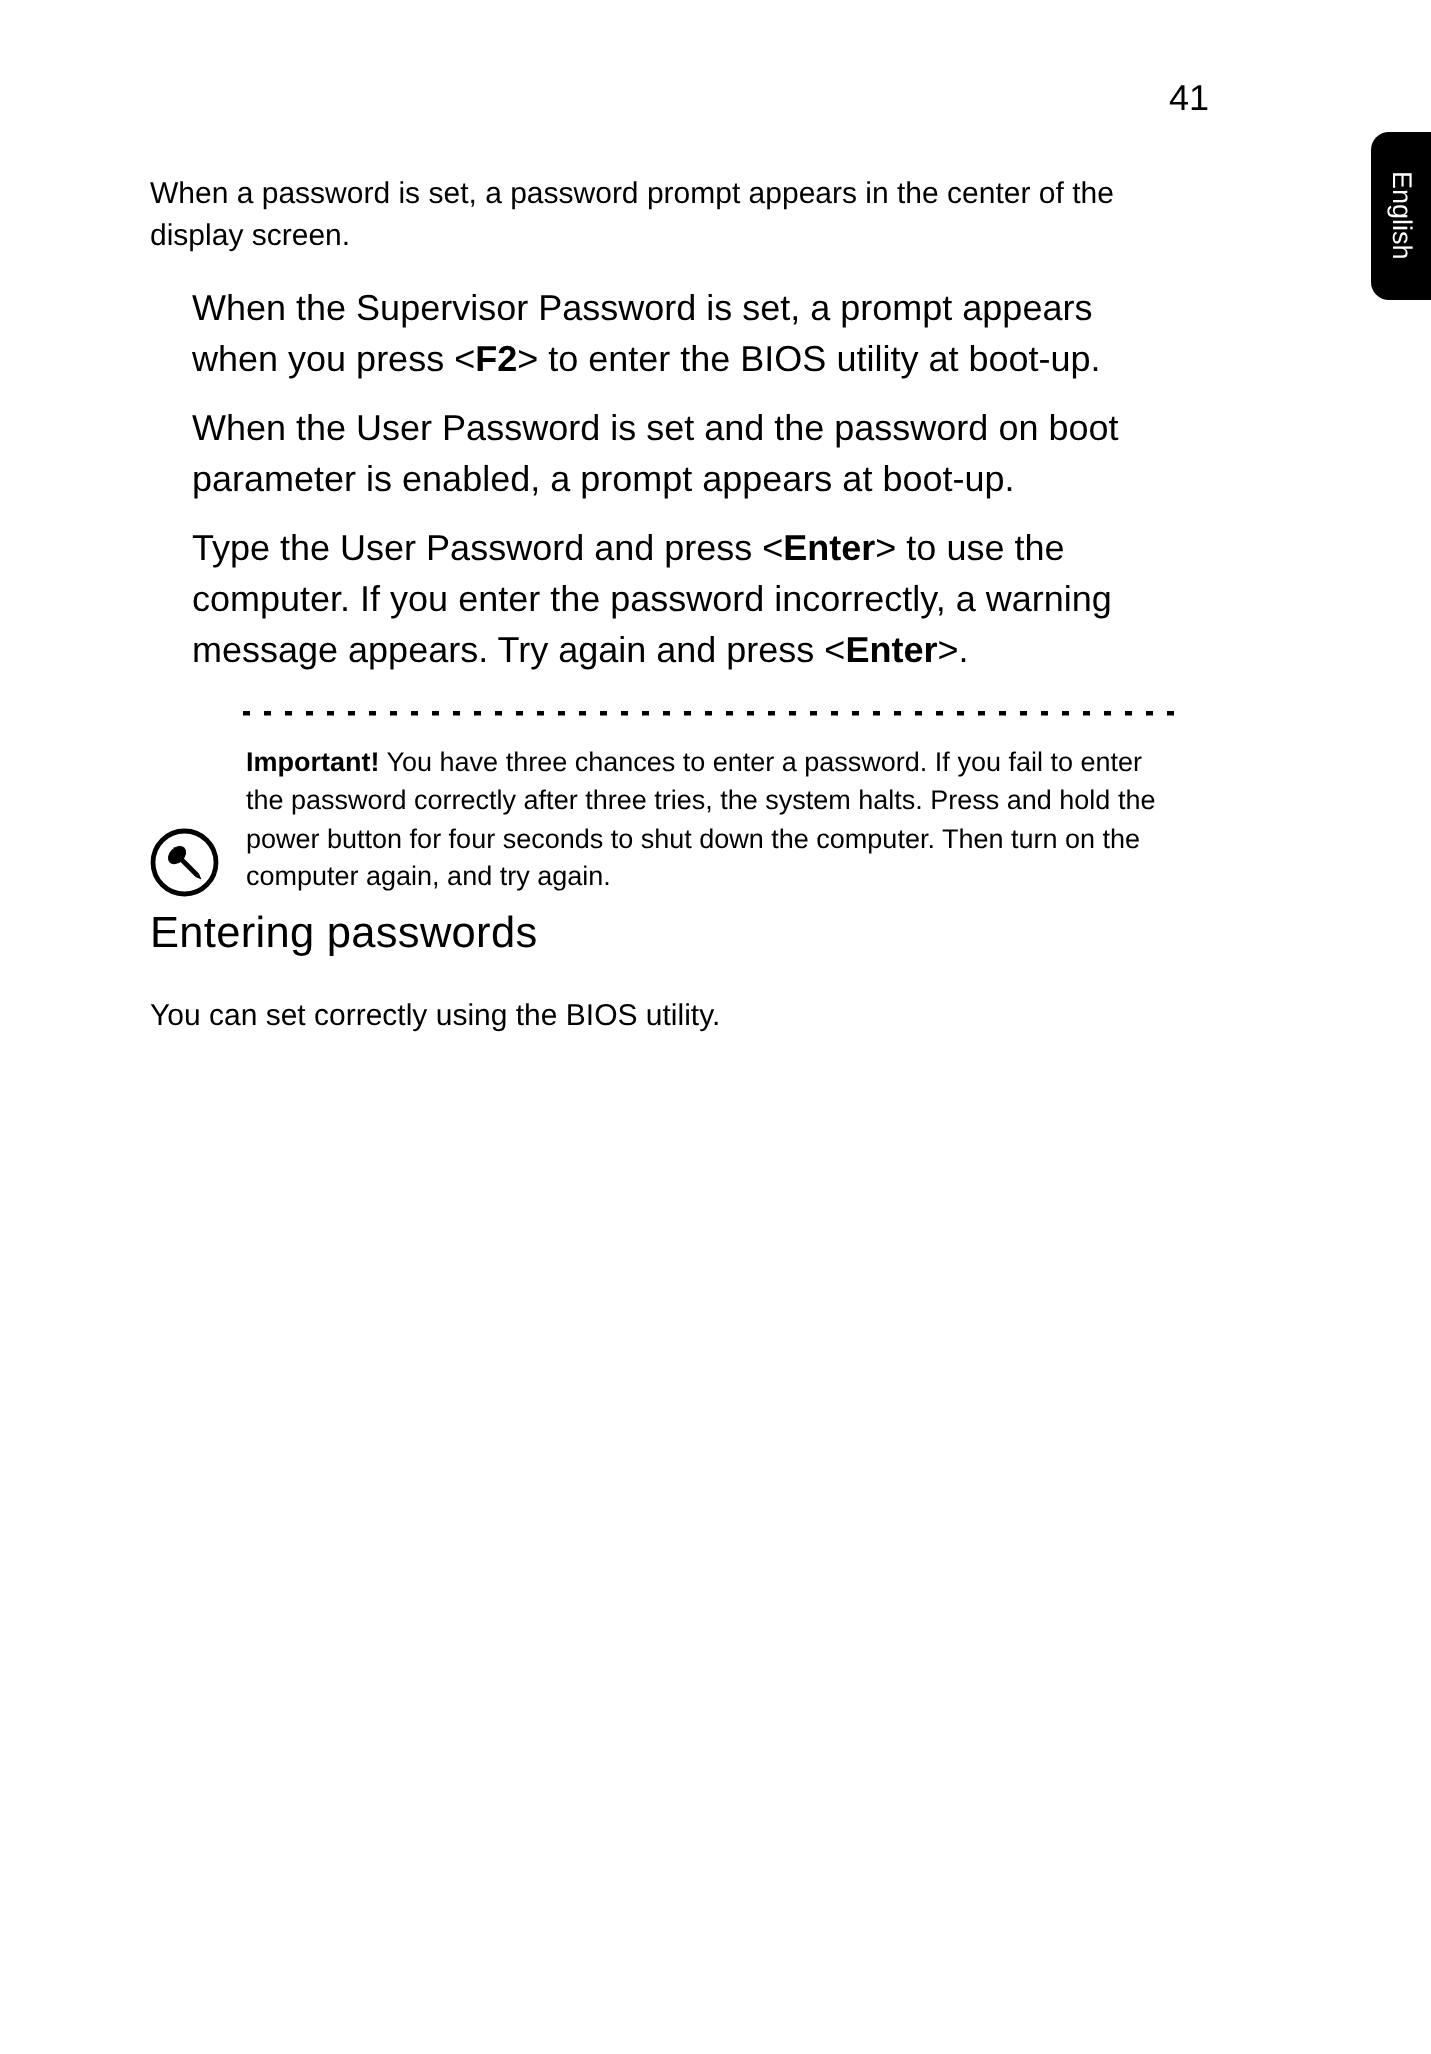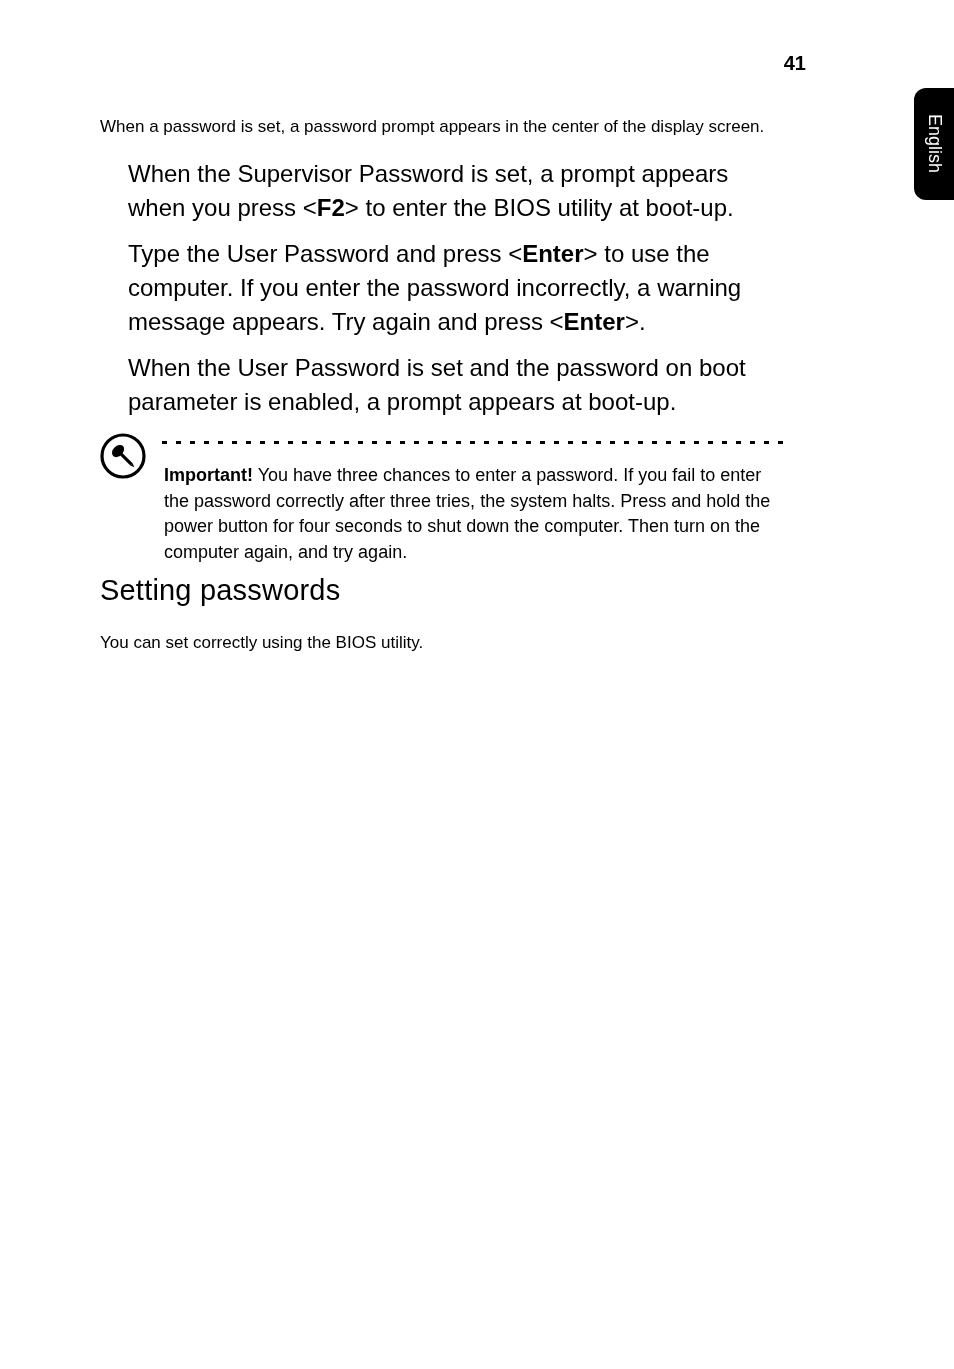--- a/index.html
+++ b/index.html
@@ -12,22 +12,22 @@
       height: 1369px;
       background: #ffffff;
       font-family: "Segoe UI", Tahoma, Arial, sans-serif;
       position: relative;
       color: #000;
     }
     .page-number {
       position: absolute;
       top: 52px;
       right: 148px;
-      font-size: 20px;
-      font-weight: 700;
+      font-size: 24px;
+      font-weight: 400;
     }
     .side-tab {
       position: absolute;
       top: 88px;
       right: 0;
       width: 40px;
       height: 112px;
       background: #000;
       border-top-left-radius: 12px;
       border-bottom-left-radius: 12px;
@@ -48,38 +48,38 @@
       left: 100px;
       width: 690px;
     }
     h2 {
       font-size: 29px;
       font-weight: 400;
       margin-bottom: 24px;
       letter-spacing: 0.2px;
     }
     .intro {
-      font-size: 17px;
+      font-size: 20px;
       line-height: 1.4;
       margin-bottom: 18px;
     }
     .bullet-list {
       padding-left: 28px;
     }
     .bullet-item {
       font-size: 24px;
       line-height: 1.42;
       margin-bottom: 12px;
     }
     .bullet-item .bold {
       font-weight: 700;
     }
     .note-block {
       display: flex;
-      align-items: flex-start;
+      align-items: flex-end;
       margin-top: 10px;
     }
     .note-icon {
       flex: 0 0 auto;
       width: 46px;
       height: 46px;
       margin-right: 16px;
       margin-top: 2px;
     }
     .note-content {
@@ -124,24 +124,24 @@
 <div class="content">
 
 
   <p class="intro">When a password is set, a password prompt appears in the center of the display screen.</p>
 
   <div class="bullet-list">
     <p class="bullet-item">
       <span>When the Supervisor Password is set, a prompt appears when you press &lt;</span><span class="bold">F2</span><span>&gt; to enter the BIOS utility at boot-up.</span>
     </p>
     <p class="bullet-item">
-      <span>Type the User Password and press &lt;</span><span class="bold">Enter</span><span>&gt; to use the computer. If you enter the password incorrectly, a warning message appears. Try again and press &lt;</span><span class="bold">Enter</span><span>&gt;.</span>
+      <span>When the User Password is set and the password on boot parameter is enabled, a prompt appears at boot-up.</span>
     </p>
     <p class="bullet-item">
-      <span>When the User Password is set and the password on boot parameter is enabled, a prompt appears at boot-up.</span>
+      <span>Type the User Password and press &lt;</span><span class="bold">Enter</span><span>&gt; to use the computer. If you enter the password incorrectly, a warning message appears. Try again and press &lt;</span><span class="bold">Enter</span><span>&gt;.</span>
     </p>
   </div>
 
   <div class="note-block">
     <div class="note-icon">
       <svg viewBox="0 0 46 46" width="46" height="46">
         <circle cx="23" cy="23" r="21" fill="none" stroke="#000" stroke-width="3.2"></circle>
         <g transform="translate(23 23) rotate(-45)">
           <ellipse cx="0" cy="-7" rx="7" ry="5" fill="#000"></ellipse>
           <rect x="-1.6" y="-4" width="3.2" height="16" fill="#000"></rect>
@@ -151,17 +151,17 @@
     </div>
     <div class="note-content">
       <div class="dotted-line"></div>
       <p class="note-text">
         <span class="bold">Important!</span><span> You have three chances to enter a password. If you fail to enter the password correctly after three tries, the system halts. Press and hold the power button for four seconds to shut down the computer. Then turn on the computer again, and try again.</span>
       </p>
     </div>
   </div>
 
   <div class="section2">
-    <h2>Setting passwords</h2>
+    <h2>Entering passwords</h2>
     <p class="intro">You can set correctly using the BIOS utility.</p>
   </div>
 
 </div>
 
 </body></html>

